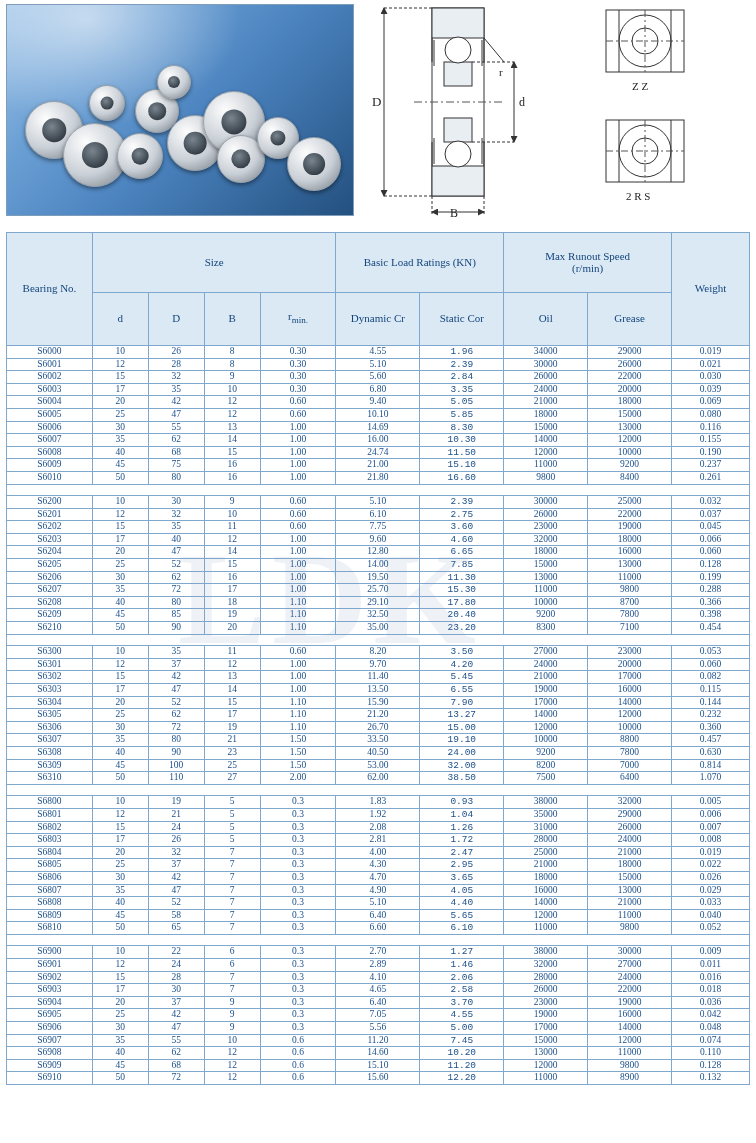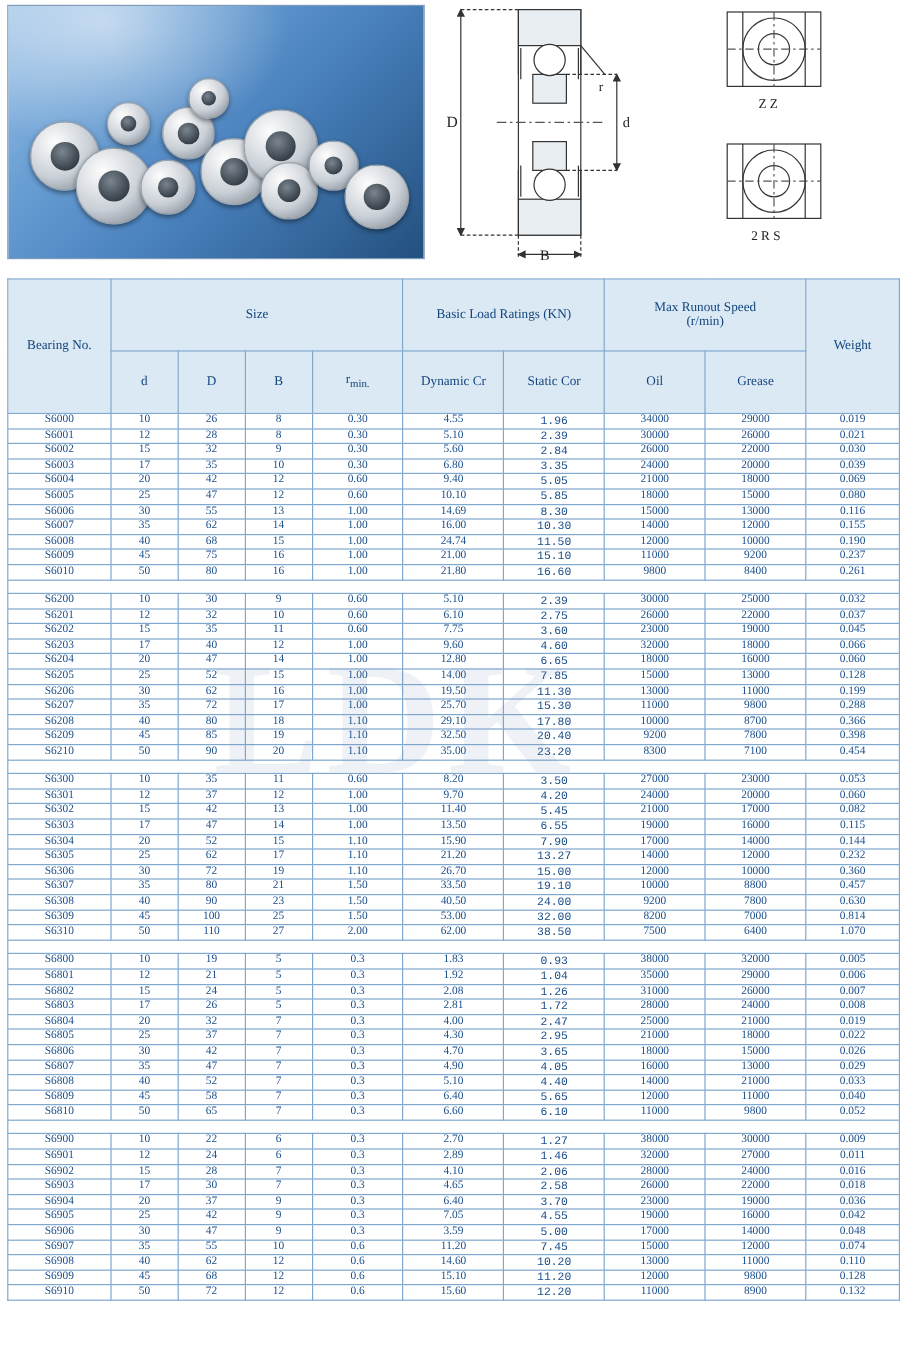--- a/index.html
+++ b/index.html
@@ -885,21 +885,21 @@
             <td class="oil">19000</td>
             <td class="gr">16000</td>
             <td class="kg">0.042</td>
           </tr>
           <tr>
             <td class="bn">S6906</td>
             <td class="d">30</td>
             <td class="D">47</td>
             <td class="B">9</td>
             <td class="r">0.3</td>
-            <td class="cr">3.59</td>
+            <td class="cr">5.56</td>
             <td class="cor">5.00</td>
             <td class="oil">17000</td>
             <td class="gr">14000</td>
             <td class="kg">0.048</td>
           </tr>
           <tr>
             <td class="bn">S6907</td>
             <td class="d">35</td>
             <td class="D">55</td>
             <td class="B">10</td>

